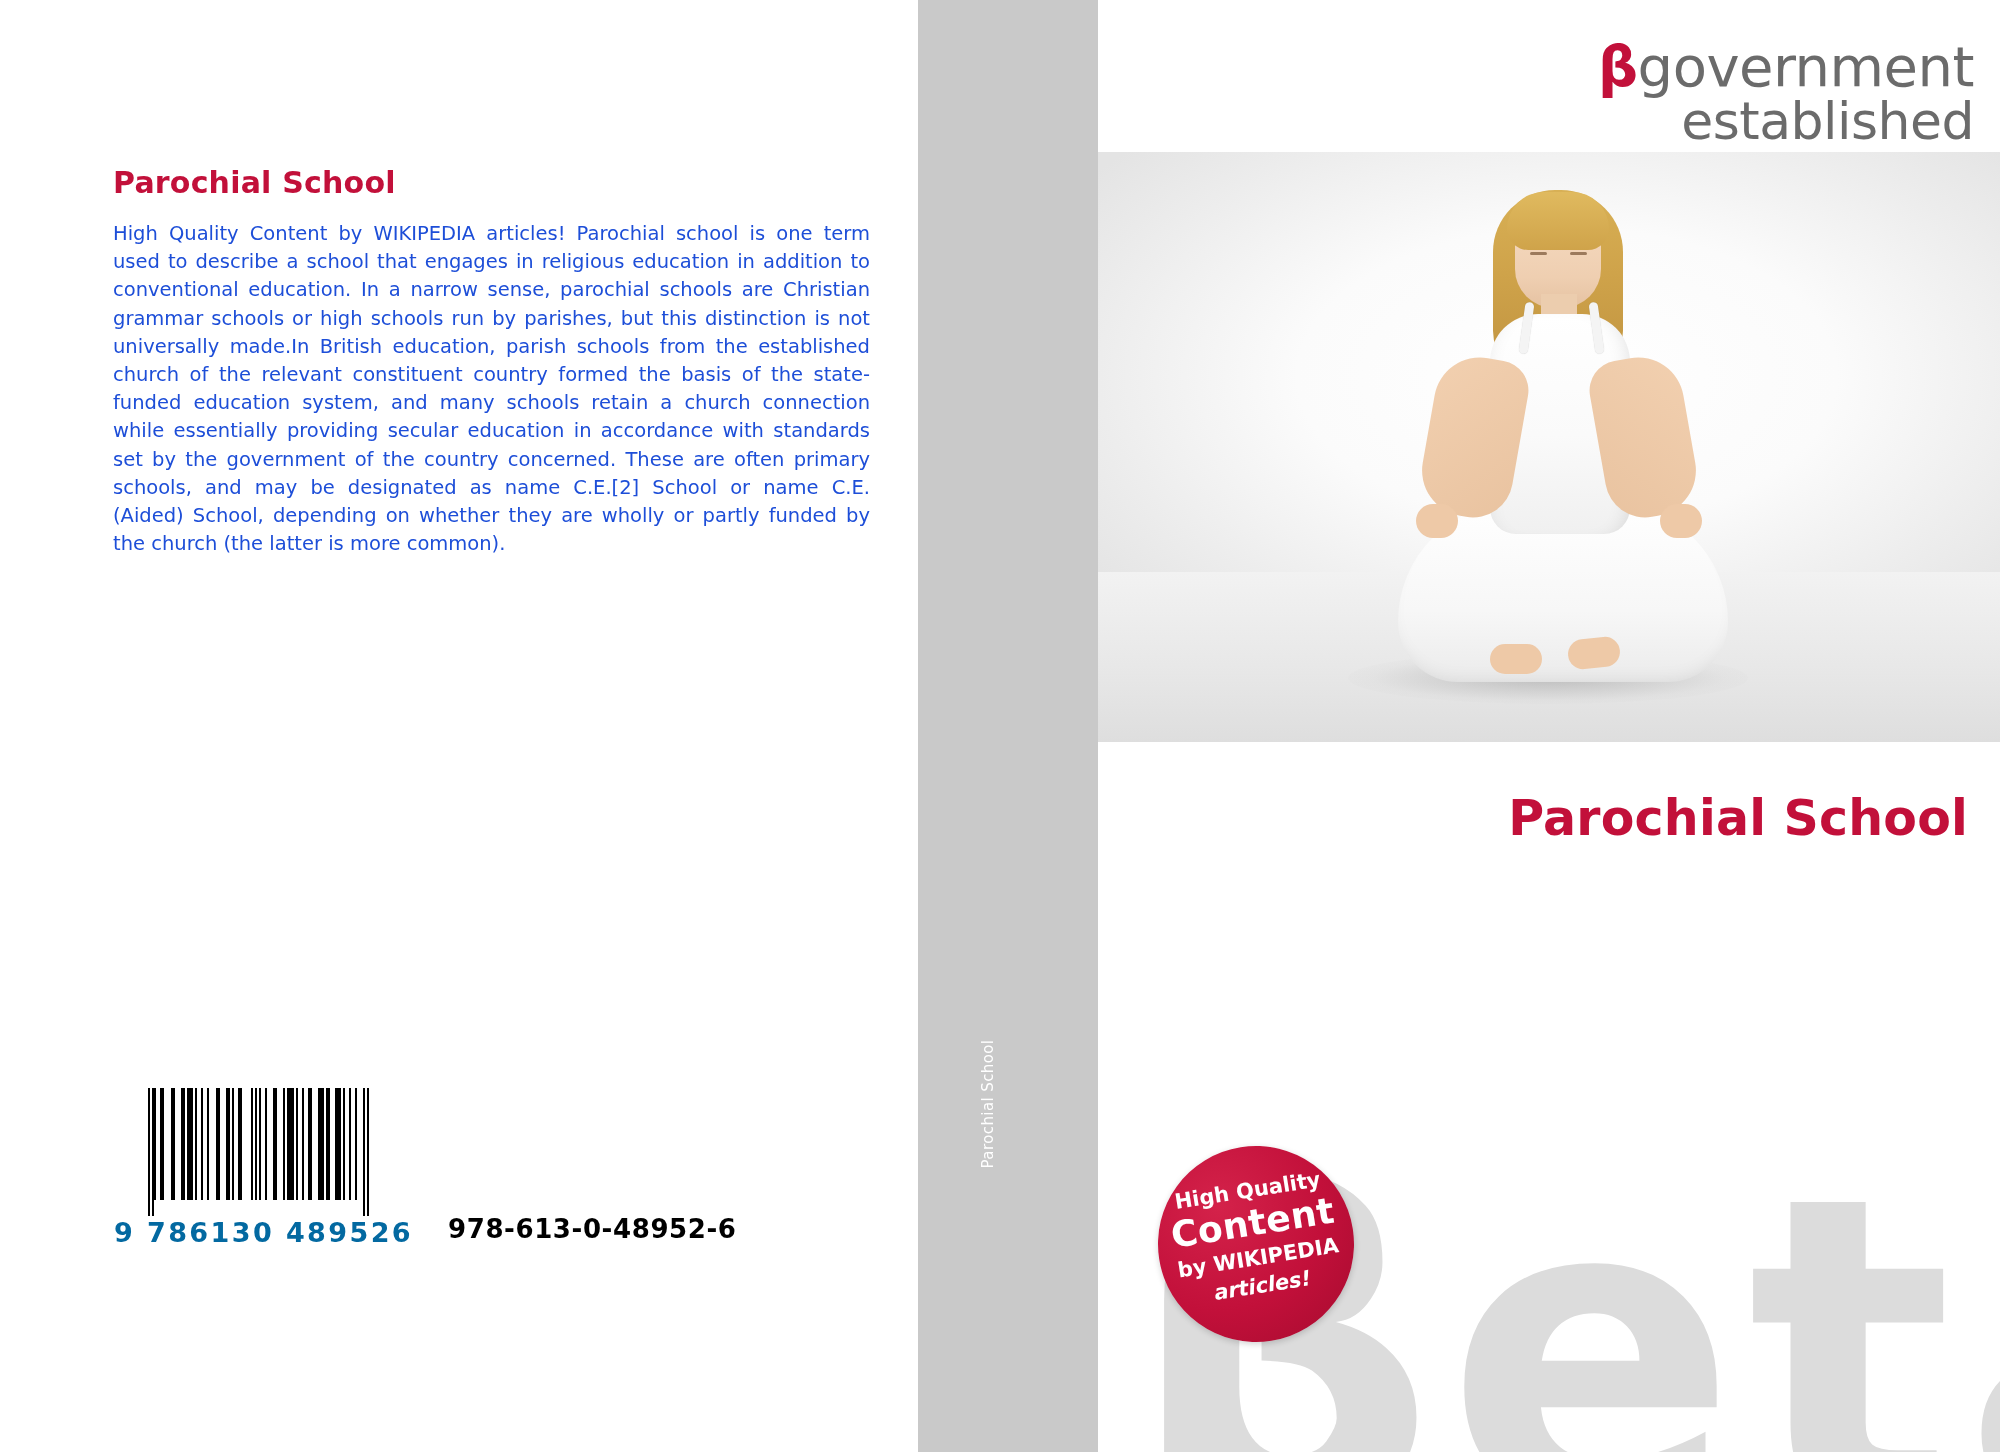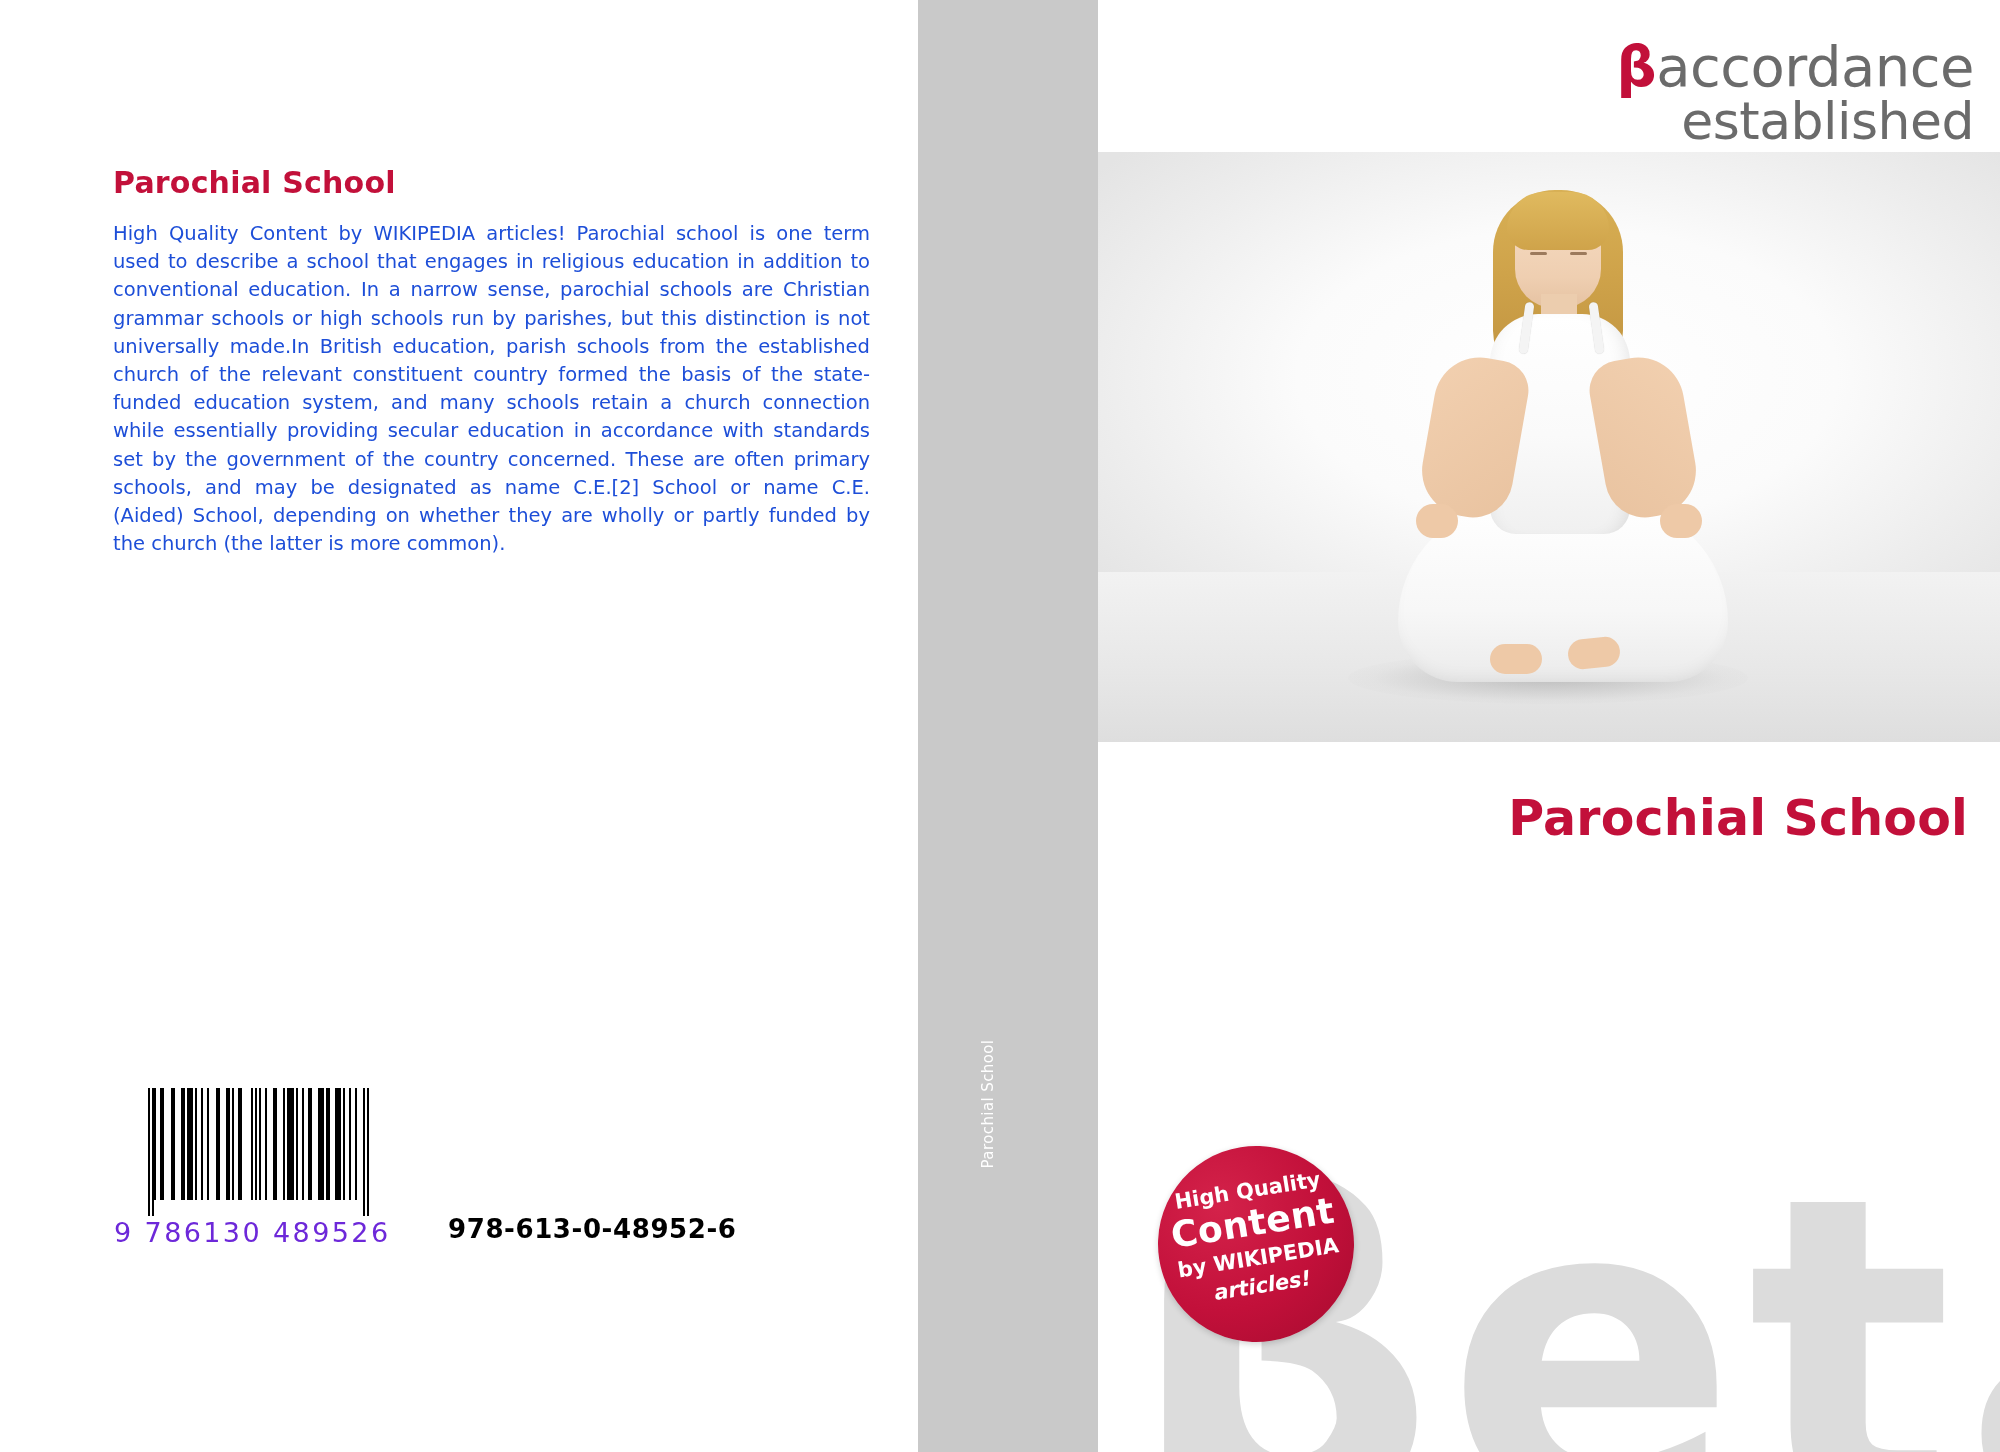--- a/index.html
+++ b/index.html
@@ -70,23 +70,23 @@
     top: 0;
     background: #000;
     height: 112px;
   }
   .barcode-bars i.tall { height: 128px; }
   .barcode-digits {
     position: absolute;
     left: 114px;
     top: 1217px;
     font-size: 27px;
-    font-weight: normal;
+    font-weight: bold;
     letter-spacing: 2.4px;
-    color: #6d28d9;
+    color: #0369a1;
     font-family: "DejaVu Sans", sans-serif;
   }
   .isbn-text {
     position: absolute;
     left: 448px;
     top: 1214px;
     font-size: 26px;
     font-weight: bold;
     color: #000;
     letter-spacing: 0.6px;
@@ -395,21 +395,21 @@
 
   <div class="spine">
     <div class="spine-text">Parochial School</div>
   </div>
 
   <div class="front-cover">
 
     <div class="watermark">βeta</div>
 
     <div class="logo">
-      <div class="line1"><span class="beta">β</span><span>accordance</span></div>
+      <div class="line1"><span class="beta">β</span><span>government</span></div>
       <div class="line2">established</div>
     </div>
 
     <div class="photo">
       <div class="floor"></div>
       <div class="fig">
         <div class="shadow"></div>
         <div class="hair-back"></div>
         <div class="head"></div>
         <div class="hair-front"></div>

